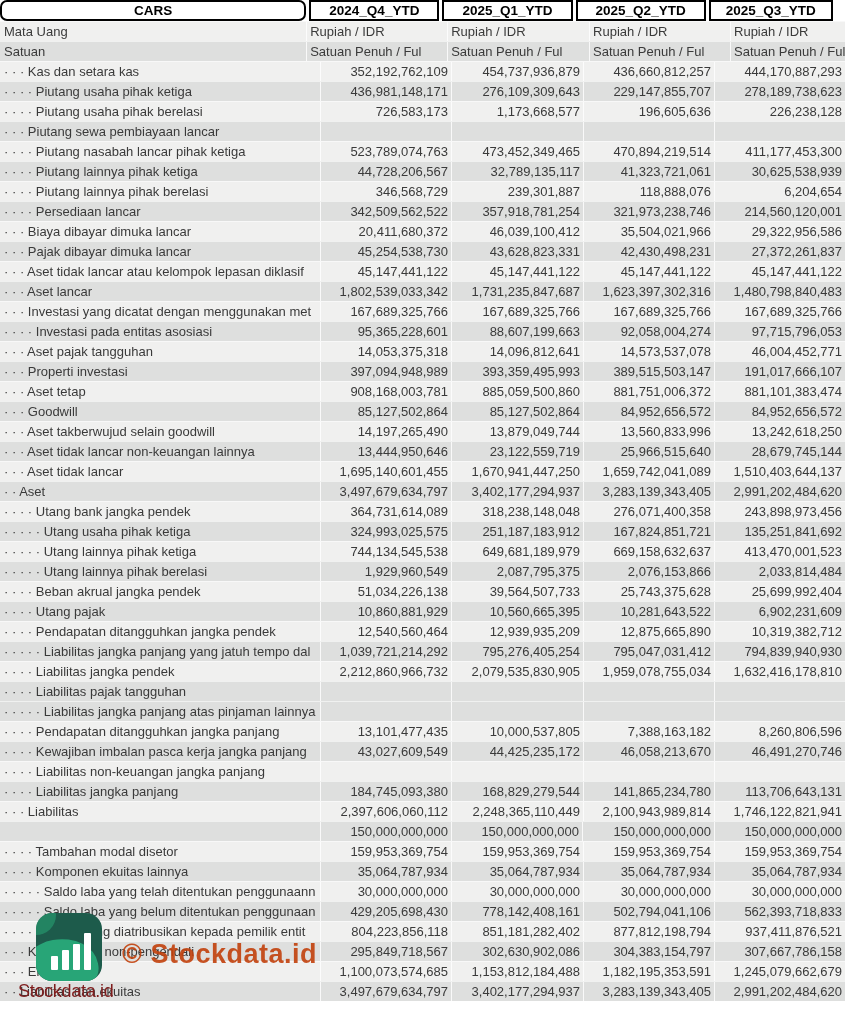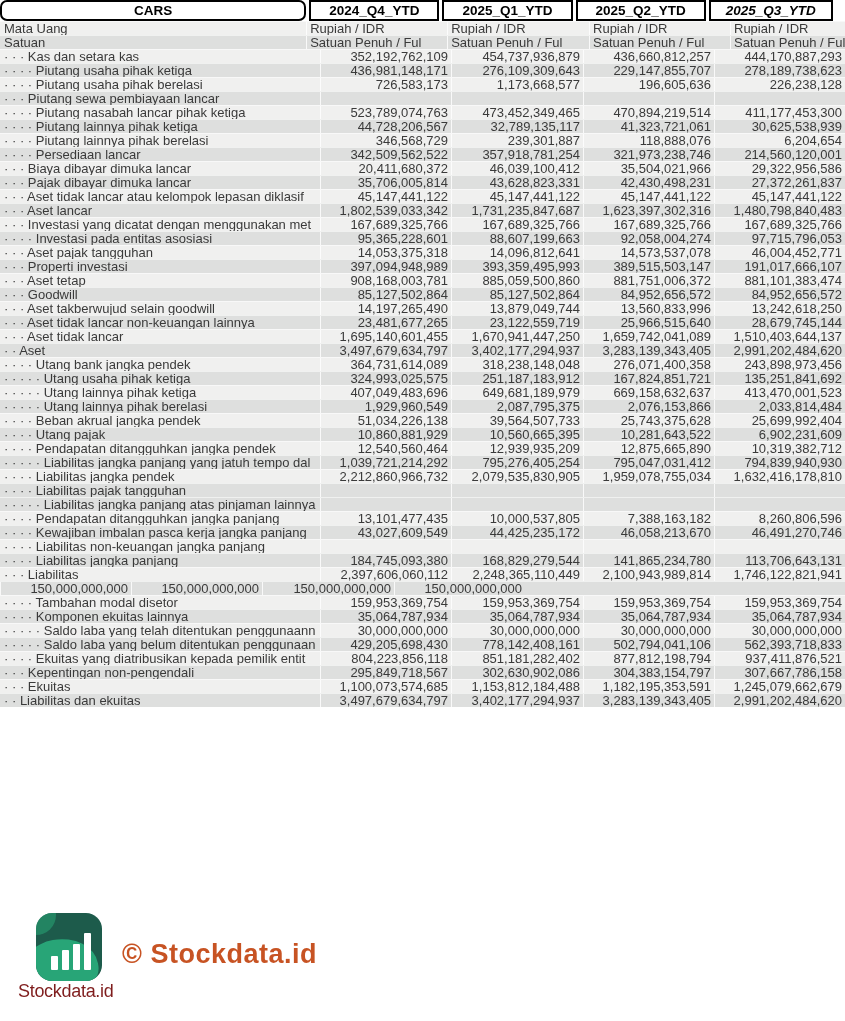--- a/index.html
+++ b/index.html
@@ -12,23 +12,23 @@
   
   .header-row{display:flex;height:21px;background:var(--header-bg,#fff);}
   .hcell{
     box-sizing:border-box;border:2px solid var(--border,#000);
     font-size:13.5px;font-weight:700;color:#000;
     display:flex;align-items:center;justify-content:center;
     white-space:nowrap;overflow:hidden;background:var(--header-bg,#fff);
   }
   .hcell.hlabel{width:318px;margin-right:3px;border-radius:7px;}
   .hcell.hval{width:135px;margin-right:3px;}
-  .hcell.hval:last-child{margin-right:12px;width:129px;font-style:italic;}
+  .hcell.hval:last-child{margin-right:12px;width:129px;}
   
-  .row{display:flex;height:14px;box-sizing:border-box;border-top:1px solid rgba(255,255,255,.55);}
+  .row{display:flex;height:20px;box-sizing:border-box;border-top:1px solid rgba(255,255,255,.55);justify-content:flex-end;}
   .row.light{background:var(--stripe-light,#f0f0ef);}
   .row.dark{background:var(--stripe-dark,#dedfde);}
   .cell{box-sizing:border-box;display:flex;align-items:center;
     font-size:13px;white-space:nowrap;overflow:hidden;color:var(--text,#3a3a3a);}
   .cell.label{width:320px;padding-left:4px;}
   .cell.val{width:131px;justify-content:flex-end;padding-right:3px;
     border-left:1px solid rgba(255,255,255,.8);}
   .cell.val:nth-child(3){width:132px;}
   .row.left-vals .cell.val{justify-content:flex-start;padding-left:3px;padding-right:0;margin-left:26px;}
   
@@ -158,21 +158,21 @@
   <div class="row light">
     <div class="cell label">· · · Biaya dibayar dimuka lancar</div>
     <div class="cell val">20,411,680,372</div>
     <div class="cell val">46,039,100,412</div>
     <div class="cell val">35,504,021,966</div>
     <div class="cell val">29,322,956,586</div>
   </div>
 
   <div class="row dark">
     <div class="cell label">· · · Pajak dibayar dimuka lancar</div>
-    <div class="cell val">35,706,005,814</div>
+    <div class="cell val">45,254,538,730</div>
     <div class="cell val">43,628,823,331</div>
     <div class="cell val">42,430,498,231</div>
     <div class="cell val">27,372,261,837</div>
   </div>
 
   <div class="row light">
     <div class="cell label">· · · Aset tidak lancar atau kelompok lepasan diklasif</div>
     <div class="cell val">45,147,441,122</div>
     <div class="cell val">45,147,441,122</div>
     <div class="cell val">45,147,441,122</div>
@@ -238,21 +238,21 @@
   <div class="row light">
     <div class="cell label">· · · Aset takberwujud selain goodwill</div>
     <div class="cell val">14,197,265,490</div>
     <div class="cell val">13,879,049,744</div>
     <div class="cell val">13,560,833,996</div>
     <div class="cell val">13,242,618,250</div>
   </div>
 
   <div class="row dark">
     <div class="cell label">· · · Aset tidak lancar non-keuangan lainnya</div>
-    <div class="cell val">23,481,677,265</div>
+    <div class="cell val">13,444,950,646</div>
     <div class="cell val">23,122,559,719</div>
     <div class="cell val">25,966,515,640</div>
     <div class="cell val">28,679,745,144</div>
   </div>
 
   <div class="row light">
     <div class="cell label">· · · Aset tidak lancar</div>
     <div class="cell val">1,695,140,601,455</div>
     <div class="cell val">1,670,941,447,250</div>
     <div class="cell val">1,659,742,041,089</div>
@@ -278,21 +278,21 @@
   <div class="row dark">
     <div class="cell label">· · · · · Utang usaha pihak ketiga</div>
     <div class="cell val">324,993,025,575</div>
     <div class="cell val">251,187,183,912</div>
     <div class="cell val">167,824,851,721</div>
     <div class="cell val">135,251,841,692</div>
   </div>
 
   <div class="row light">
     <div class="cell label">· · · · · Utang lainnya pihak ketiga</div>
-    <div class="cell val">407,049,483,696</div>
+    <div class="cell val">744,134,545,538</div>
     <div class="cell val">649,681,189,979</div>
     <div class="cell val">669,158,632,637</div>
     <div class="cell val">413,470,001,523</div>
   </div>
 
   <div class="row dark">
     <div class="cell label">· · · · · Utang lainnya pihak berelasi</div>
     <div class="cell val">1,929,960,549</div>
     <div class="cell val">2,087,795,375</div>
     <div class="cell val">2,076,153,866</div>

